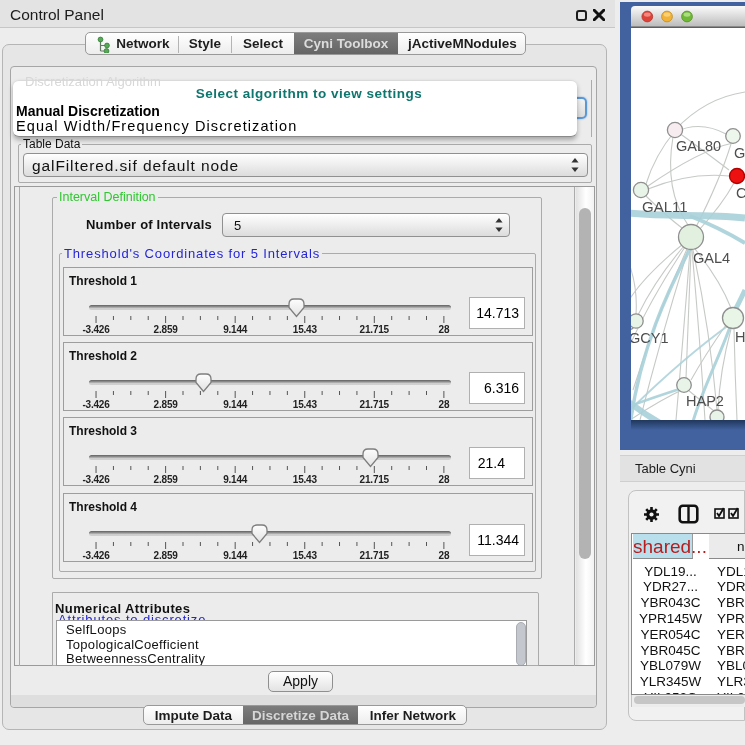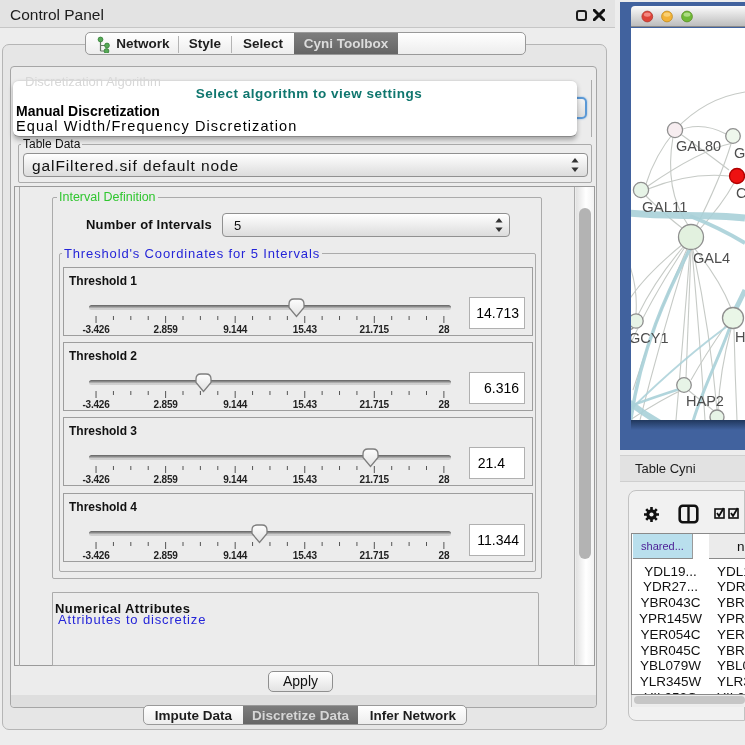--- a/index.html
+++ b/index.html
@@ -27,20 +27,21 @@
   <svg class="abs" style="left:11px;top:3px" width="26" height="17" viewBox="0 0 26 17">
     <path d="M3.5,4 L3.5,15 M3.5,9.5 L8,9.5 M3.5,15 L7,15" stroke="#667766" stroke-width="1.2" fill="none"></path>
     <circle cx="3.5" cy="3.5" r="2.4" fill="#57a957" stroke="#2e7d32" stroke-width="0.8"></circle>
     <circle cx="10" cy="9.5" r="2.4" fill="#57a957" stroke="#2e7d32" stroke-width="0.8"></circle>
     <circle cx="9.5" cy="15" r="2.4" fill="#57a957" stroke="#2e7d32" stroke-width="0.8"></circle>
   </svg>
   <div class="seglabel" style="left:29px;width:56px">Network</div>
   <div class="seglabel" style="left:93px;width:52px">Style</div>
   <div class="seglabel" style="left:146px;width:62px">Select</div>
   <div class="seglabel" style="left:208px;width:104px;color:#dcdcdc">Cyni Toolbox</div>
+  <div class="seglabel" style="left:312px;width:129px">jActiveMNodules</div>
 </div>
 
 <div class="abs" style="left:18px;top:144px;width:574px;height:39px;border:1px solid #ababab;border-radius:2px"></div>
 <div class="abs" style="left:21px;top:137px;font-size:12px;color:#111;background:#ececec;padding:0 2px">Table Data</div>
 <div class="abs" style="left:23px;top:153px;width:565px;height:24px;background:linear-gradient(#ffffff,#dcdcdc);border:1px solid #909090;border-radius:4px"></div>
 <div class="abs" style="left:32px;top:157px;font-size:15.5px;letter-spacing:0.9px;color:#111">galFiltered.sif default node</div>
 <svg class="abs" style="left:570px;top:158px" width="10" height="14" viewBox="0 0 10 14">
       <path d="M5,0 L8.6,4.6 L1.4,4.6 Z" fill="#333"></path>
       <path d="M5,14 L8.6,9.4 L1.4,9.4 Z" fill="#333"></path>
     </svg>
@@ -230,20 +231,24 @@
           <stop offset="1" stop-color="#e2e2e2"></stop>
         </linearGradient>
       </defs>
 <path d="M1,6 Q1,1 6,1 L11,1 Q16,1 16,6 L16,9.5 L8.5,18.5 L1,9.5 Z" fill="url(#th3)" stroke="#7d7d7d" stroke-width="1.3"></path>
     </svg>
 <div class="abs" style="left:469px;top:524px;width:56px;height:32px;background:#fff;border:1px solid #b0b0b0;font-size:14px;color:#000;text-align:right;line-height:30px;padding-right:5px">11.344</div>
 
 <div class="abs" style="left:52px;top:592px;width:487px;height:74px;border:1px solid #ababab;border-top-right-radius:2px"></div>
 <div class="abs" style="left:56px;top:612px;font-size:13px;letter-spacing:0.85px;color:#2525d8;background:#ececec;padding:0 2px">Attributes to discretize</div>
 <div class="abs" style="left:55px;top:601px;font-size:13px;font-weight:bold;letter-spacing:0.4px;color:#111">Numerical Attributes</div>
+<div class="abs" style="left:56px;top:620px;width:471px;height:46px;background:#ffffff;border:1px solid #9a9a9a;overflow:hidden;font-size:12.5px;color:#111">
+  <div style="padding:2px 0 0 9px;line-height:14.7px;font-size:13px;letter-spacing:0.3px">SelfLoops<br>TopologicalCoefficient<br>BetweennessCentrality</div>
+  <div class="abs" style="left:459px;top:1px;width:10px;height:44px;background:#c4c8ce;border-radius:5px;border:1px solid #a9adb3"></div>
+</div>
 
 <div class="abs" style="left:268px;top:671px;width:65px;height:21px;background:linear-gradient(#ffffff,#e3e3e3);border:1px solid #8f8f8f;border-radius:5px;text-align:center;font-size:14px;font-weight:normal;color:#111;line-height:19px">Apply</div>
 
 <div class="abs" style="left:143px;top:705px;width:324px;height:20px;background:linear-gradient(#ffffff,#ededed);border:1px solid #999;border-radius:5px;overflow:hidden">
   <div class="abs" style="left:99px;top:0;width:115px;height:20px;background:linear-gradient(#7d7d7d,#636363)"></div>
   <div class="seglabel" style="left:0;width:99px">Impute Data</div>
   <div class="seglabel" style="left:99px;width:115px;color:#d6d6d6">Discretize Data</div>
   <div class="seglabel" style="left:214px;width:110px">Infer Network</div>
 </div>
 
@@ -340,21 +345,21 @@
   <path d="M10.5,2 V18" stroke="#111" stroke-width="2.4"></path>
 </svg>
 <svg class="abs" style="left:714px;top:507px" width="26" height="12" viewBox="0 0 26 12">
   <rect x="1" y="2" width="9" height="9" fill="none" stroke="#111" stroke-width="1.6"></rect>
   <path d="M3,6 L5,9 L9.7,1" stroke="#111" stroke-width="1.8" fill="none"></path>
   <rect x="15" y="2" width="9" height="9" fill="none" stroke="#111" stroke-width="1.6"></rect>
   <path d="M17,6 L19,9 L23.7,1" stroke="#111" stroke-width="1.8" fill="none"></path>
 </svg>
 
 <div class="abs" style="left:631px;top:533px;width:114px;height:162px;background:#fff;border:1px solid #8a8a8a;border-right:none;overflow:hidden">
-  <div class="abs" style="left:1px;top:0;width:60px;height:25px;background:#b9dfed;border-right:1px solid #9a9a9a;border-bottom:1px solid #8a8a8a;text-align:center;font-size:11px;color:#4c1d95;line-height:25px">shared...</div>
+  <div class="abs" style="left:1px;top:0;width:60px;height:25px;background:#b9dfed;border-right:1px solid #9a9a9a;border-bottom:1px solid #8a8a8a;text-align:center;font-size:19px;color:#b91c1c;line-height:25px">shared...</div>
   <div class="abs" style="left:77px;top:0;width:37px;height:25px;background:#ebebeb;border-bottom:1px solid #8a8a8a;font-size:13.5px;color:#111;line-height:25px;padding-left:28px">n...</div>
   <div class="abs" style="left:1px;top:29.5px;width:75px;text-align:center;font-size:13.5px;color:#111;white-space:nowrap">YDL19...</div>
   <div class="abs" style="left:85px;top:29.5px;font-size:13.5px;color:#111;white-space:nowrap">YDL1</div>
   <div class="abs" style="left:1px;top:45.3px;width:75px;text-align:center;font-size:13.5px;color:#111;white-space:nowrap">YDR27...</div>
   <div class="abs" style="left:85px;top:45.3px;font-size:13.5px;color:#111;white-space:nowrap">YDR2</div>
   <div class="abs" style="left:1px;top:61.1px;width:75px;text-align:center;font-size:13.5px;color:#111;white-space:nowrap">YBR043C</div>
   <div class="abs" style="left:85px;top:61.1px;font-size:13.5px;color:#111;white-space:nowrap">YBR0</div>
   <div class="abs" style="left:1px;top:76.9px;width:75px;text-align:center;font-size:13.5px;color:#111;white-space:nowrap">YPR145W</div>
   <div class="abs" style="left:85px;top:76.9px;font-size:13.5px;color:#111;white-space:nowrap">YPR1</div>
   <div class="abs" style="left:1px;top:92.7px;width:75px;text-align:center;font-size:13.5px;color:#111;white-space:nowrap">YER054C</div>

